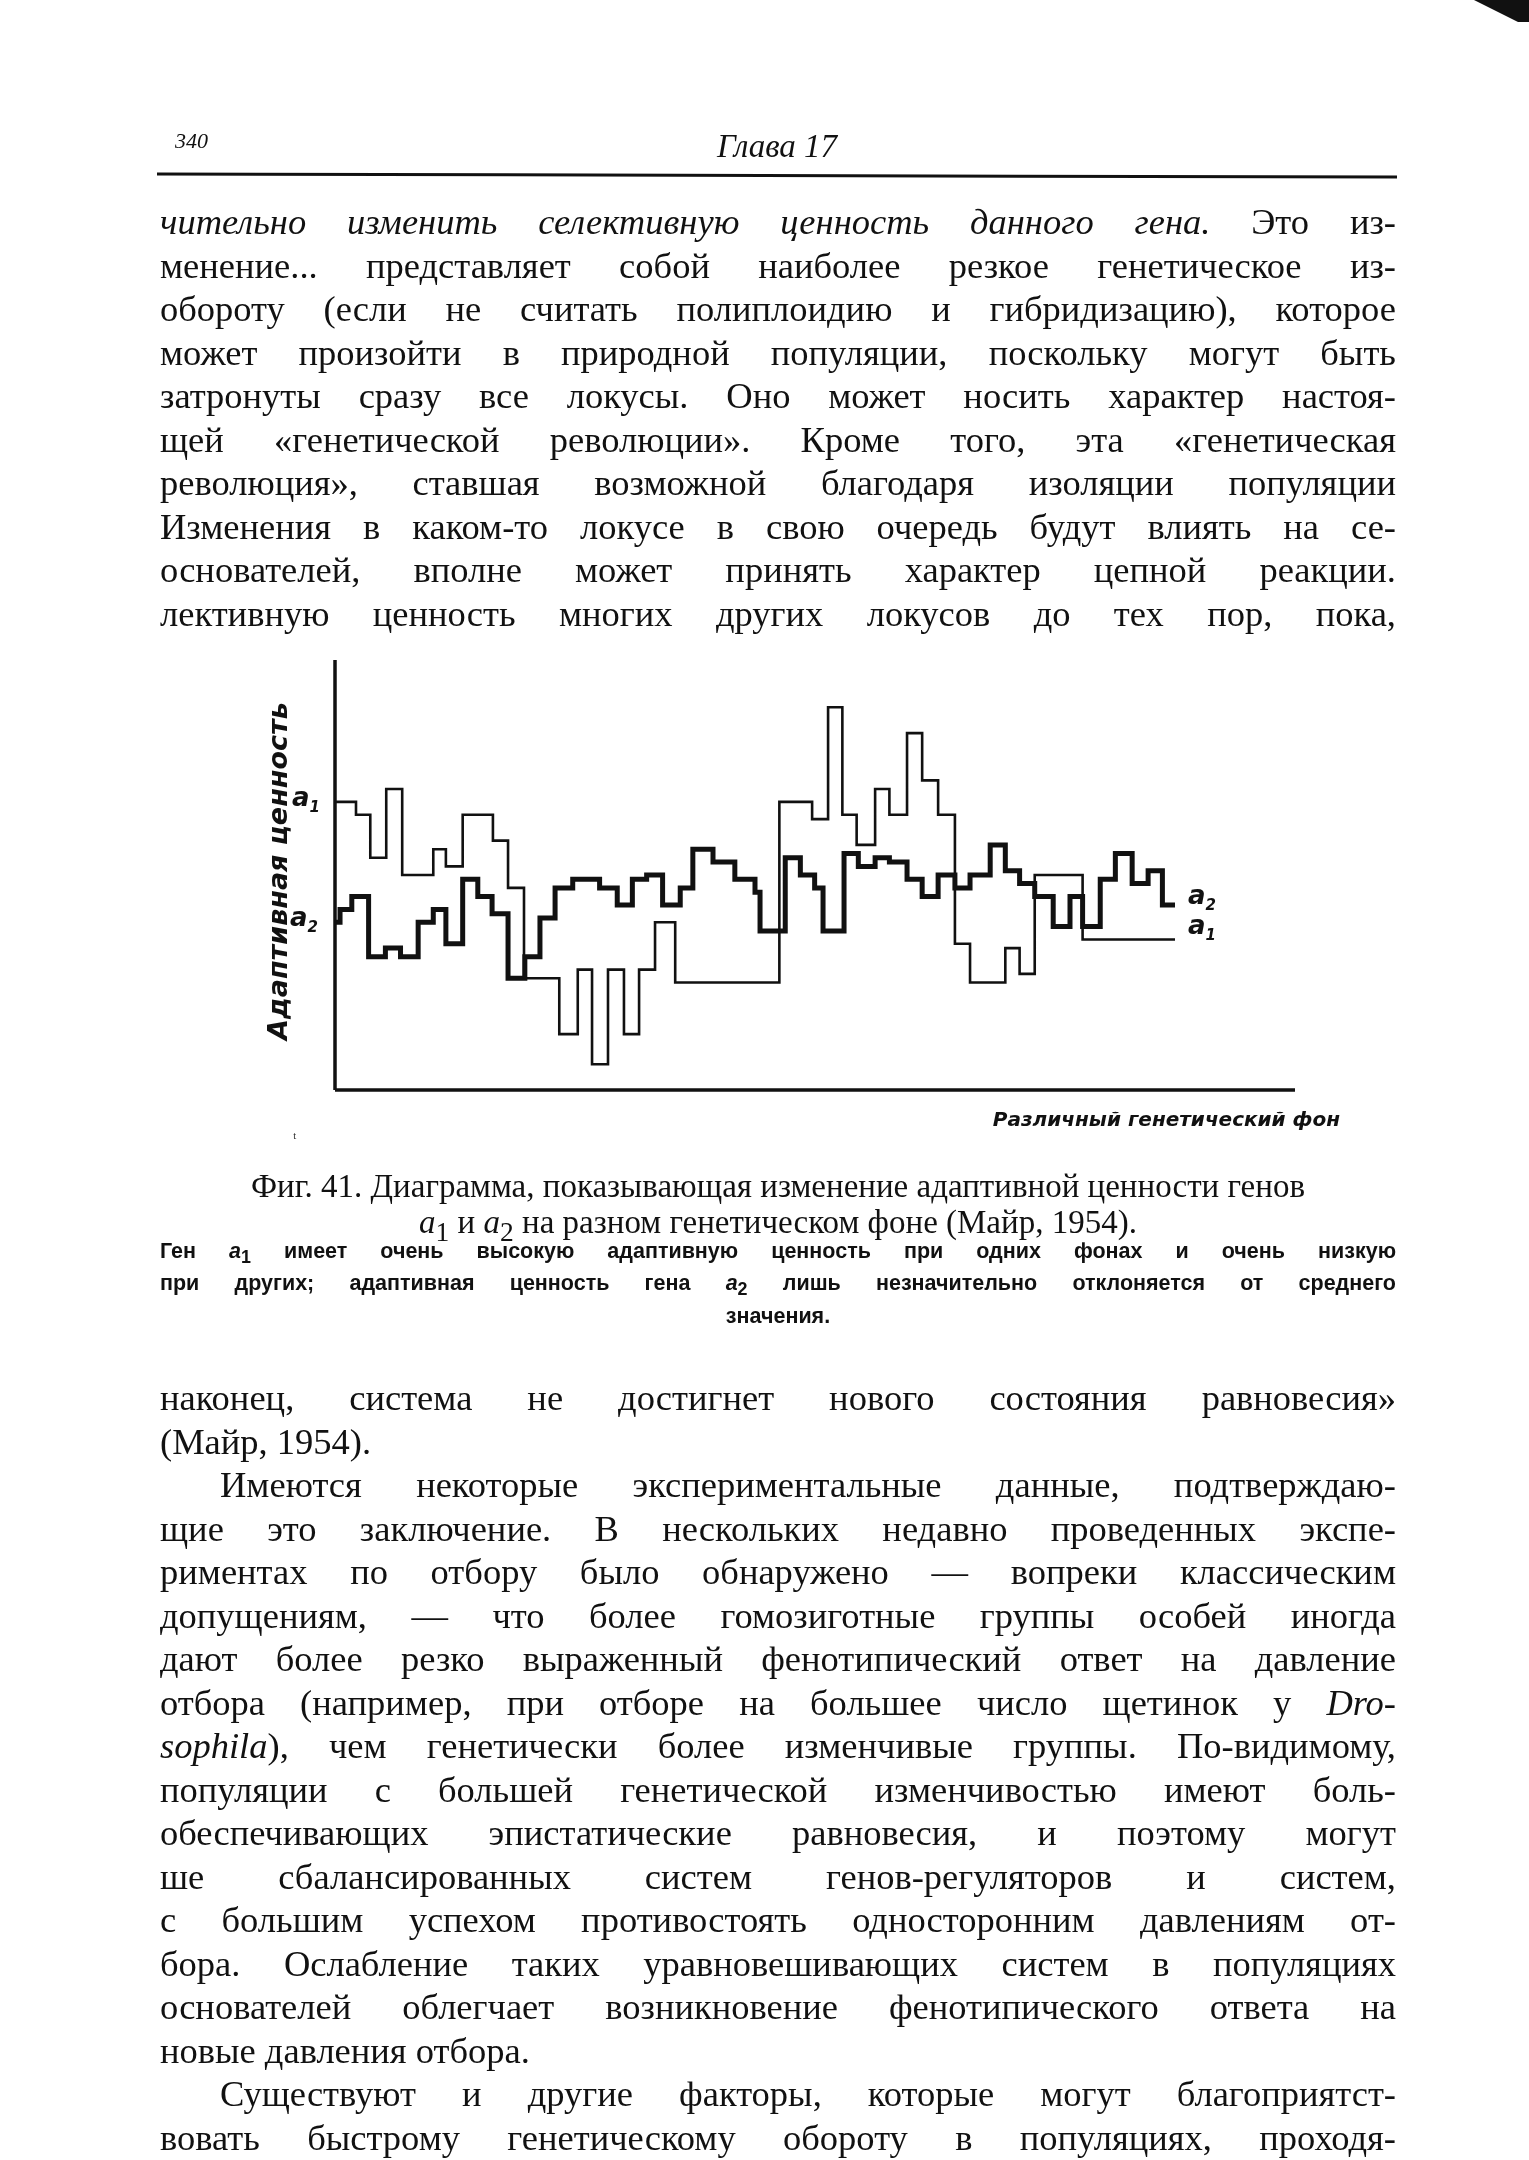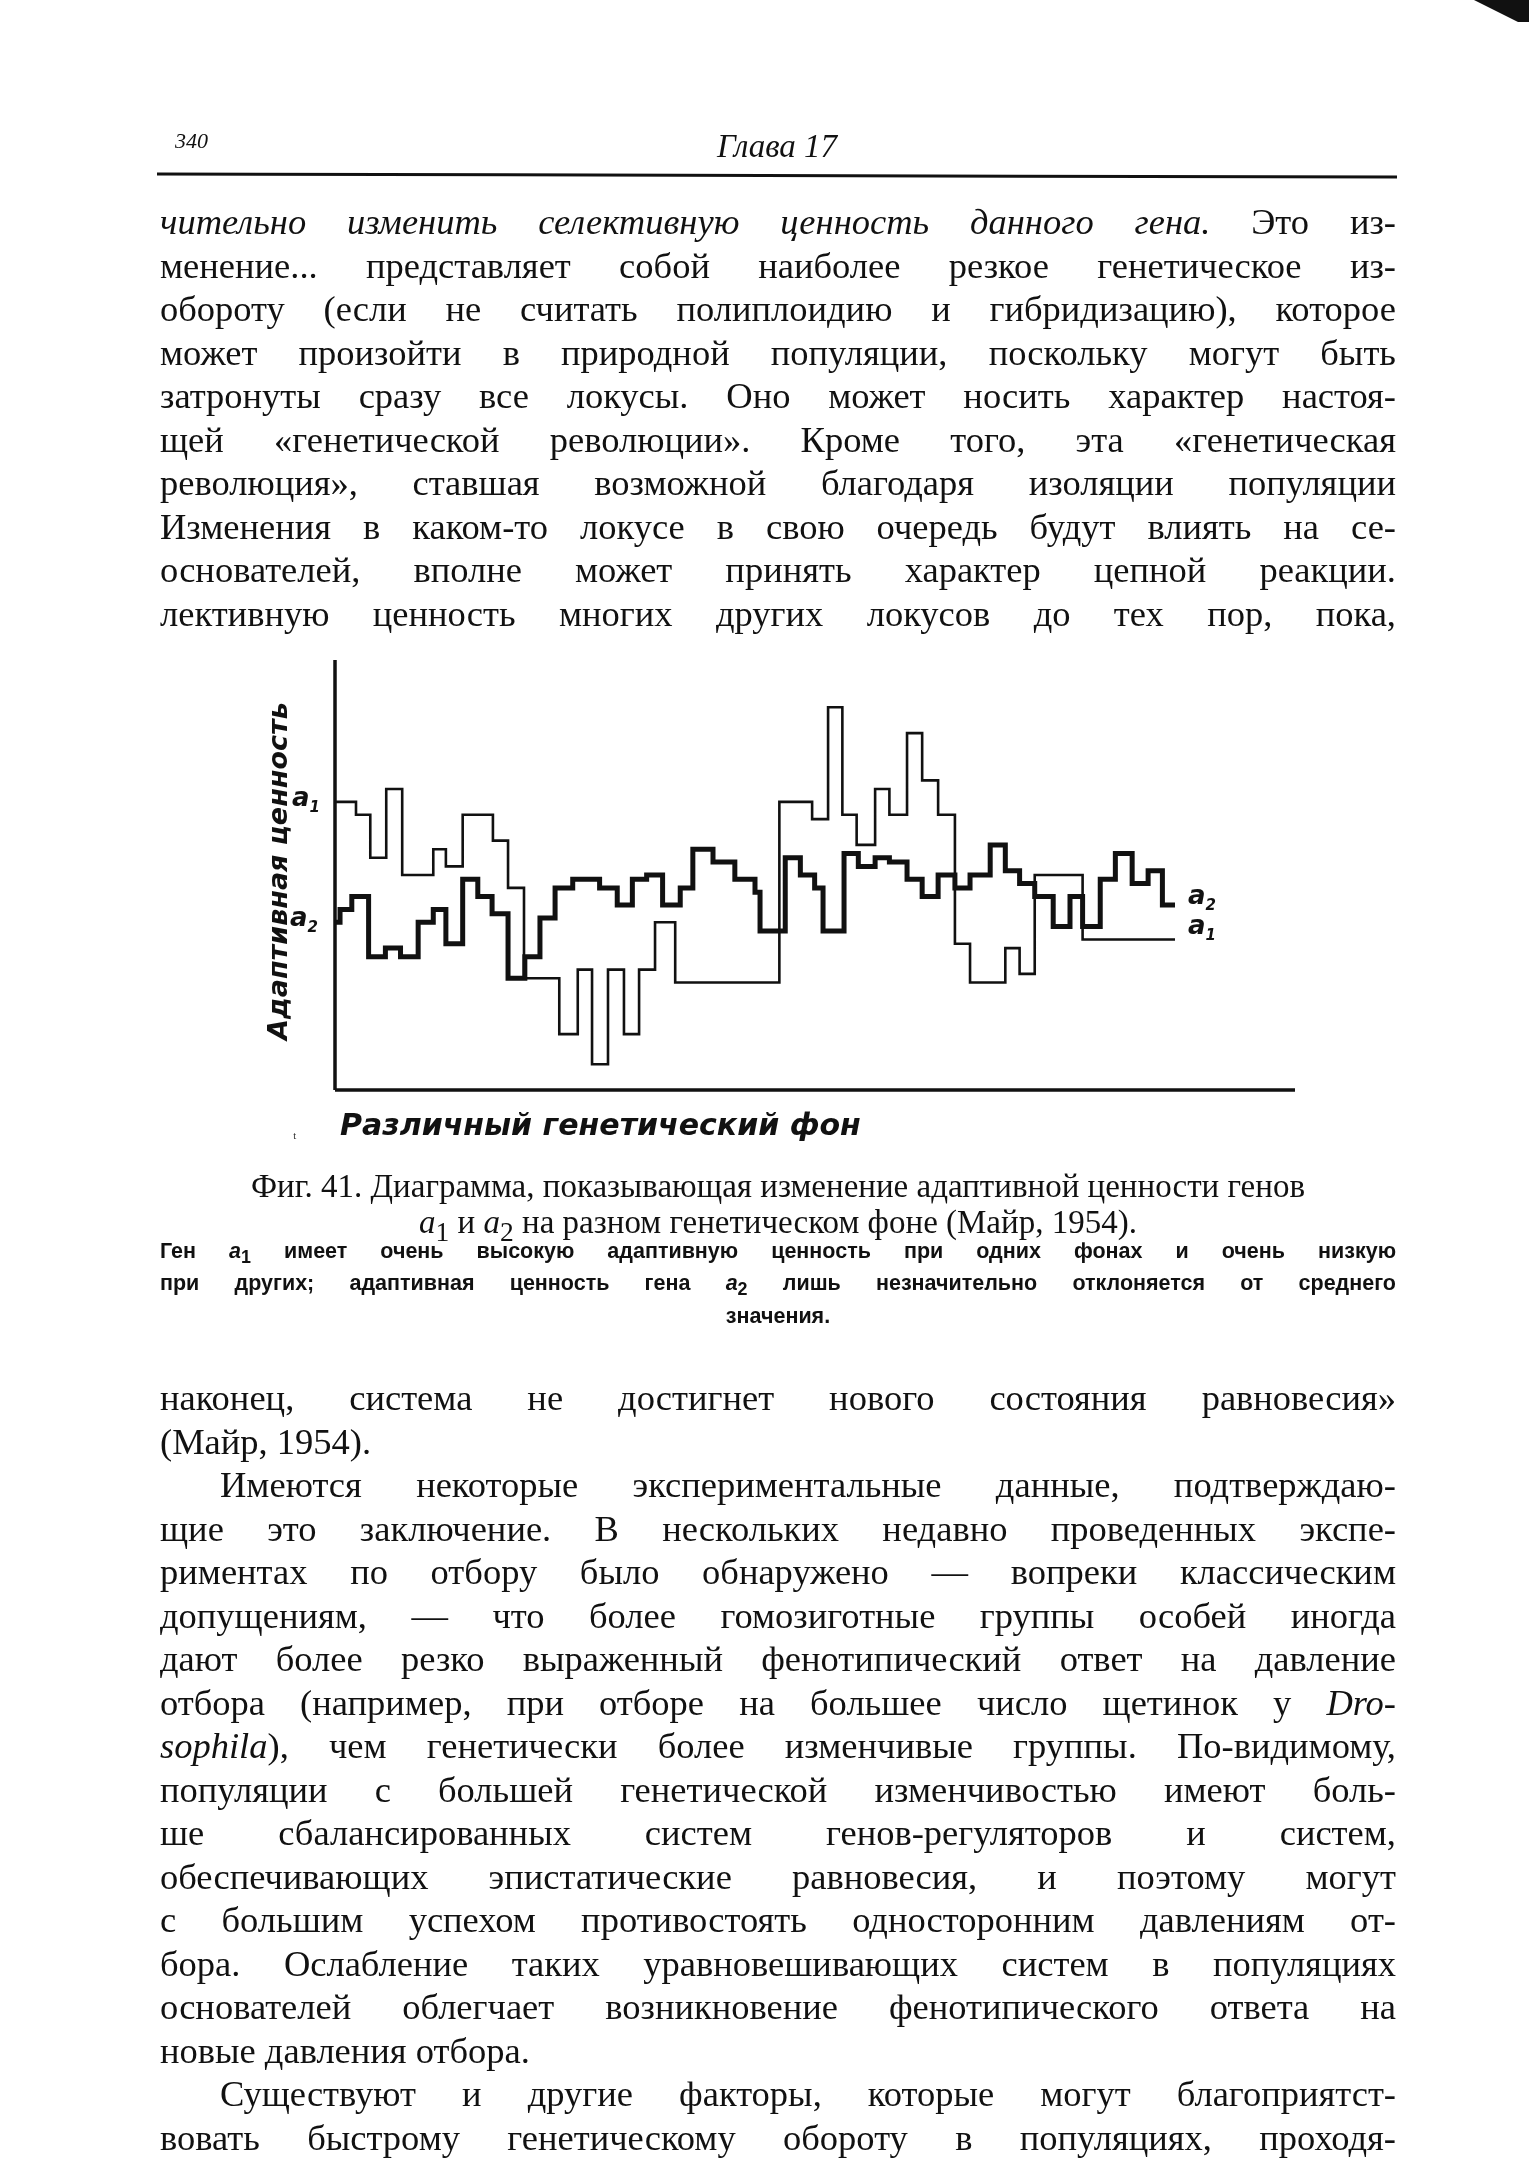--- a/index.html
+++ b/index.html
@@ -34,22 +34,22 @@
 
   .figure { position: absolute; left: 240px; top: 660px; width: 1130px; height: 480px; }
   .figure svg { position: absolute; left: 0; top: 0; }
   .y-axis-label {
     position: absolute; left: 22px; top: 380px; transform-origin: 0 0; transform: rotate(-90deg);
     font-family: "DejaVu Sans", sans-serif; font-style: italic; font-weight: bold; font-size: 27px; white-space: nowrap;
   }
   .level-label { position: absolute; font-family: "DejaVu Sans", sans-serif; font-style: italic; font-weight: bold; font-size: 26px; }
   .level-label sub { font-size: 15px; }
   .x-axis-label {
-    position: absolute; left: 0; width: 1000px; top: 447px; text-align: left;
-    font-family: "DejaVu Sans", sans-serif; font-style: italic; font-weight: bold; font-size: 30px; padding-left: 100px;
+    position: absolute; left: 0; width: 1000px; top: 447px; text-align: right;
+    font-family: "DejaVu Sans", sans-serif; font-style: italic; font-weight: bold; font-size: 20px; padding-left: 100px;
   }
 
   .caption-main {
     position: absolute; left: 160px; width: 1236px; top: 1168px;
     font-size: 33px; line-height: 36px; text-align: center;
   }
   .caption-note {
     position: absolute; left: 160px; width: 1236px; top: 1238px;
     font-family: Liberation Sans, sans-serif; font-weight: bold; font-size: 21.5px; line-height: 26px;
   }
@@ -113,21 +113,21 @@
     <span class="line"><span>наконец, система не достигнет нового состояния равновесия»</span></span>
     <span class="line last"><span>(Майр,  1954).</span></span>
     <span class="line indent"><span>Имеются некоторые экспериментальные данные, подтверждаю-</span></span>
     <span class="line"><span>щие это заключение. В нескольких недавно проведенных экспе-</span></span>
     <span class="line"><span>риментах по отбору было обнаружено — вопреки классическим</span></span>
     <span class="line"><span>допущениям, — что более гомозиготные группы особей иногда</span></span>
     <span class="line"><span>дают более резко выраженный фенотипический ответ на давление</span></span>
     <span class="line"><span>отбора (например, при отборе на большее число щетинок у </span><span class="it">Dro-</span></span>
     <span class="line"><span class="it">sophila</span><span>), чем генетически более изменчивые группы. По-видимому,</span></span>
     <span class="line"><span>популяции с большей генетической изменчивостью имеют боль-</span></span>
+    <span class="line"><span>обеспечивающих эпистатические равновесия, и поэтому могут</span></span>
     <span class="line"><span>ше сбалансированных систем генов-регуляторов и систем,</span></span>
-    <span class="line"><span>обеспечивающих эпистатические равновесия, и поэтому могут</span></span>
     <span class="line"><span>с большим успехом противостоять односторонним давлениям от-</span></span>
     <span class="line"><span>бора. Ослабление таких уравновешивающих систем в популяциях</span></span>
     <span class="line"><span>основателей облегчает возникновение фенотипического ответа на</span></span>
     <span class="line last"><span>новые давления отбора.</span></span>
     <span class="line indent"><span>Существуют и другие факторы, которые могут благоприятст-</span></span>
     <span class="line"><span>вовать быстрому генетическому обороту в популяциях, проходя-</span></span>
   </div>
 
 </body></html>

